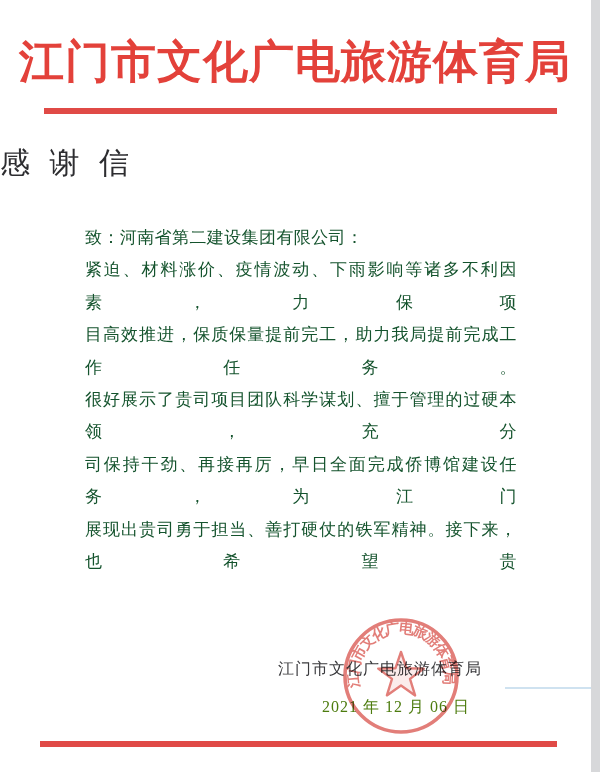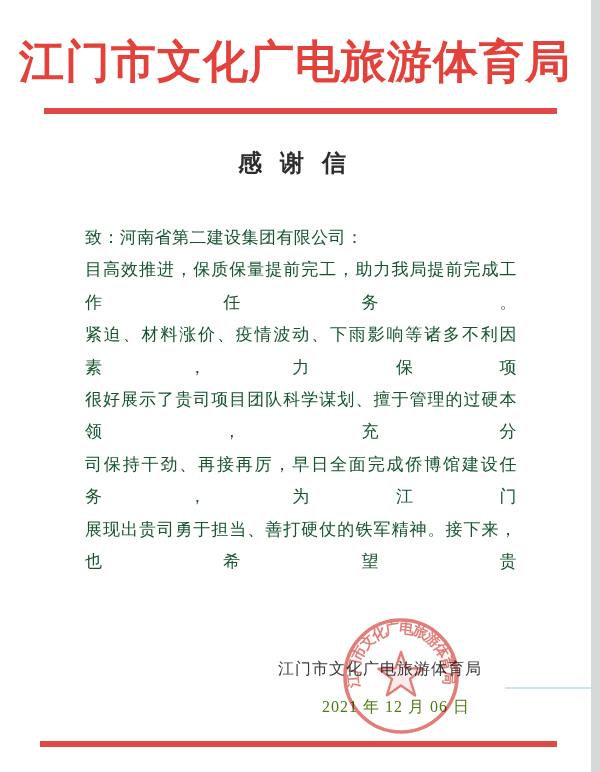--- a/index.html
+++ b/index.html
@@ -12,22 +12,22 @@
     position:absolute; top:31px; left:0; width:590px; text-align:center;
     font-size:45px; font-weight:bold; color:#e3413a; letter-spacing:1px;
     line-height:62px; white-space:nowrap;
   }
   .head-rule {
     position:absolute; top:108px; left:44px; width:513px; height:2px;
     border-top:4px solid #e04a46; border-bottom:2px solid #e04a46;
     background:#ffffff;
   }
   .doc-title {
-    position:absolute; top:146px; left:0; width:590px; text-align:center;
-    font-size:24px; font-weight:bold; color:#2d2d30; letter-spacing:6px;
+    position:absolute; top:146px; left:0; width:590px; 
+    font-size:30px; font-weight:normal; color:#2d2d30; letter-spacing:6px;
     line-height:34px; white-space:nowrap;
   }
   .body-block {
     position:absolute; top:222px; left:85px; width:432px;
   }
   .body-line {
     font-size:17px; line-height:32.4px; color:#14532d; letter-spacing:0.4px;
     white-space:normal;
   }
   .body-line.just { text-align:justify; text-align-last:justify; }
@@ -62,22 +62,22 @@
 <body>
 
 <div class="masthead">江门市文化广电旅游体育局</div>
 
 <div class="head-rule"></div>
 
 <div class="doc-title">感 谢 信</div>
 
 <div class="body-block">
     <div class="body-line">致：河南省第二建设集团有限公司：</div>
+    <div class="body-line just">紧迫、材料涨价、疫情波动、下雨影响等诸多不利因素，力保项</div>
     <div class="body-line just">目高效推进，保质保量提前完工，助力我局提前完成工作任务。</div>
-    <div class="body-line just">紧迫、材料涨价、疫情波动、下雨影响等诸多不利因素，力保项</div>
     <div class="body-line just">很好展示了贵司项目团队科学谋划、擅于管理的过硬本领，充分</div>
     <div class="body-line just">司保持干劲、再接再厉，早日全面完成侨博馆建设任务，为江门</div>
     <div class="body-line just">展现出贵司勇于担当、善打硬仗的铁军精神。接下来，也希望贵</div>
   </div>
 
 <div class="signature">江门市文化广电旅游体育局</div>
 <div class="date-line">2021 年 12 月 06 日</div>
 
 <div class="faint-scan-line"></div>
 

